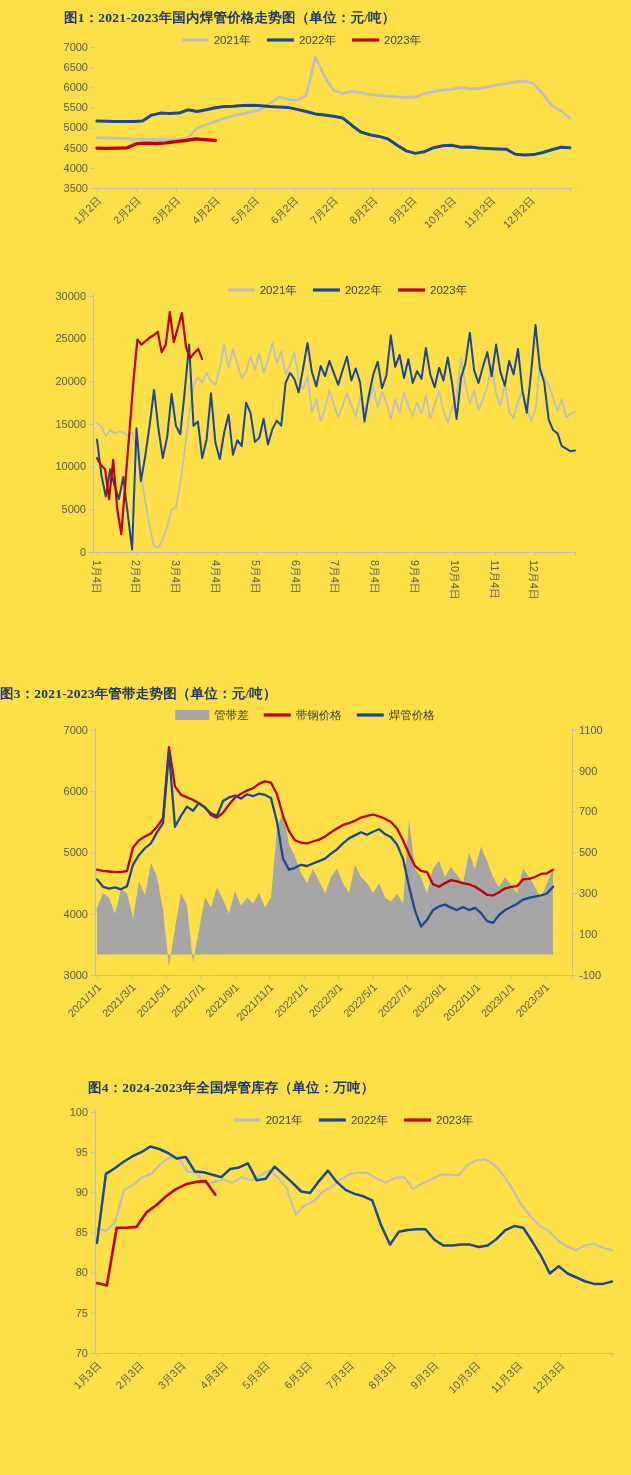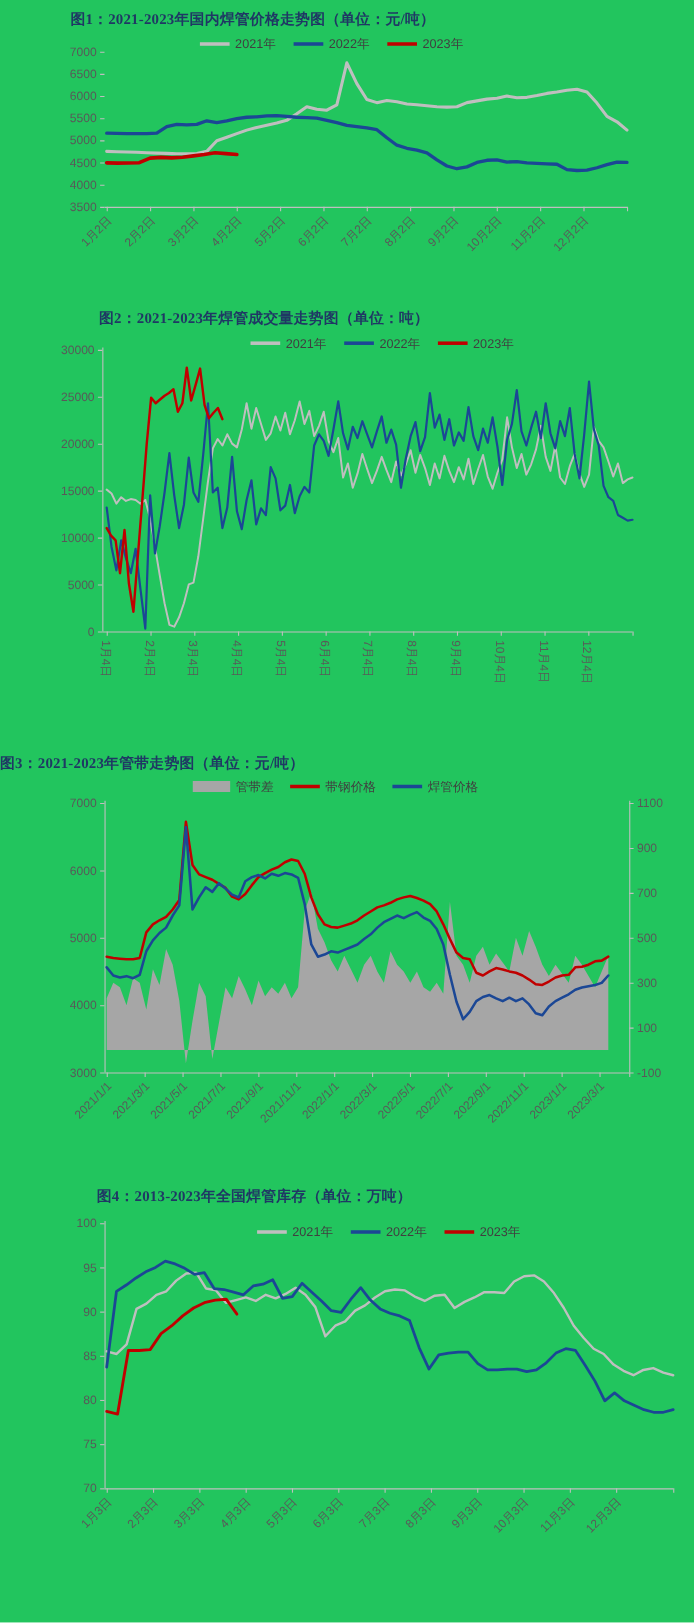--- a/index.html
+++ b/index.html
@@ -1,16 +1,16 @@
 <!DOCTYPE html>
 <html><head>
 <meta charset="utf-8">
 <style>
   html,body{margin:0;padding:0;background:#ffffff;}
-  .page{position:relative;width:631px;height:1475px;background:#22c55e;overflow:hidden;
+  .page{position:relative;width:631px;height:1475px;background:#fde047;overflow:hidden;
         font-family:"Liberation Sans","DejaVu Sans",sans-serif;}
   .chart{position:absolute;left:0;width:631px;}
   .chart-title{margin:0;font-size:13.5px;font-weight:bold;color:#1f3864;height:22px;line-height:20px;
                font-family:"Liberation Serif","DejaVu Serif",serif;letter-spacing:.2px;}
   .t0{margin-left:64px;}
   .t1{margin-left:90px;}
   .t2{}
   .t3{margin-left:88px;}
   svg.plot{display:block;}
 </style>
@@ -88,21 +88,20 @@
             <text x="298.90999999999997" y="14" font-size="11.5px" fill="#404040">2022年</text>
           </g>
           <g>
             <rect x="352.09" y="8.4" width="27" height="3.2" fill="#c00000"></rect>
             <text x="384.09" y="14" font-size="11.5px" fill="#404040">2023年</text>
           </g>
         </g>
       </svg>
   </section>
   <section class="chart" id="chart-1" style="top:280px">
-    <h2 class="chart-title t1">图2：2021-2023年焊管成交量走势图（单位：吨）</h2>
     <svg class="plot" id="plot-1" width="631" height="342">
         <g>
           <line x1="93" y1="272.5" x2="575" y2="272.5" stroke="#bfbfbf" stroke-width="1"></line>
           <line x1="93.5" y1="14" x2="93.5" y2="272" stroke="#bfbfbf" stroke-width="1"></line>
         </g>
         <g>
           <line x1="89" y1="16.5" x2="93" y2="16.5" stroke="#bfbfbf" stroke-width="1"></line>
           <text x="86" y="19.8" text-anchor="end" font-size="11px" fill="#595959">30000</text>
           <line x1="89" y1="59.16666666666666" x2="93" y2="59.16666666666666" stroke="#bfbfbf" stroke-width="1"></line>
           <text x="86" y="62.466666666666654" text-anchor="end" font-size="11px" fill="#595959">25000</text>
@@ -255,21 +254,21 @@
             <text x="295.75" y="13" font-size="11.5px" fill="#404040">带钢价格</text>
           </g>
           <g>
             <rect x="356.75" y="7.4" width="27" height="3.2" fill="#1b4795"></rect>
             <text x="388.75" y="13" font-size="11.5px" fill="#404040">焊管价格</text>
           </g>
         </g>
       </svg>
   </section>
   <section class="chart" id="chart-3" style="top:1078px">
-    <h2 class="chart-title t3">图4：2013-2023年全国焊管库存（单位：万吨）</h2>
+    <h2 class="chart-title t3">图4：2024-2023年全国焊管库存（单位：万吨）</h2>
     <svg class="plot" id="plot-3" width="631" height="340">
         <g>
           <line x1="95" y1="253.5" x2="612" y2="253.5" stroke="#bfbfbf" stroke-width="1"></line>
           <line x1="95.5" y1="10" x2="95.5" y2="253" stroke="#bfbfbf" stroke-width="1"></line>
         </g>
         <g>
           <line x1="91" y1="12.5" x2="95" y2="12.5" stroke="#bfbfbf" stroke-width="1"></line>
           <text x="88" y="15.8" text-anchor="end" font-size="11px" fill="#595959">100</text>
           <line x1="91" y1="52.66666666666666" x2="95" y2="52.66666666666666" stroke="#bfbfbf" stroke-width="1"></line>
           <text x="88" y="55.966666666666654" text-anchor="end" font-size="11px" fill="#595959">95</text>

